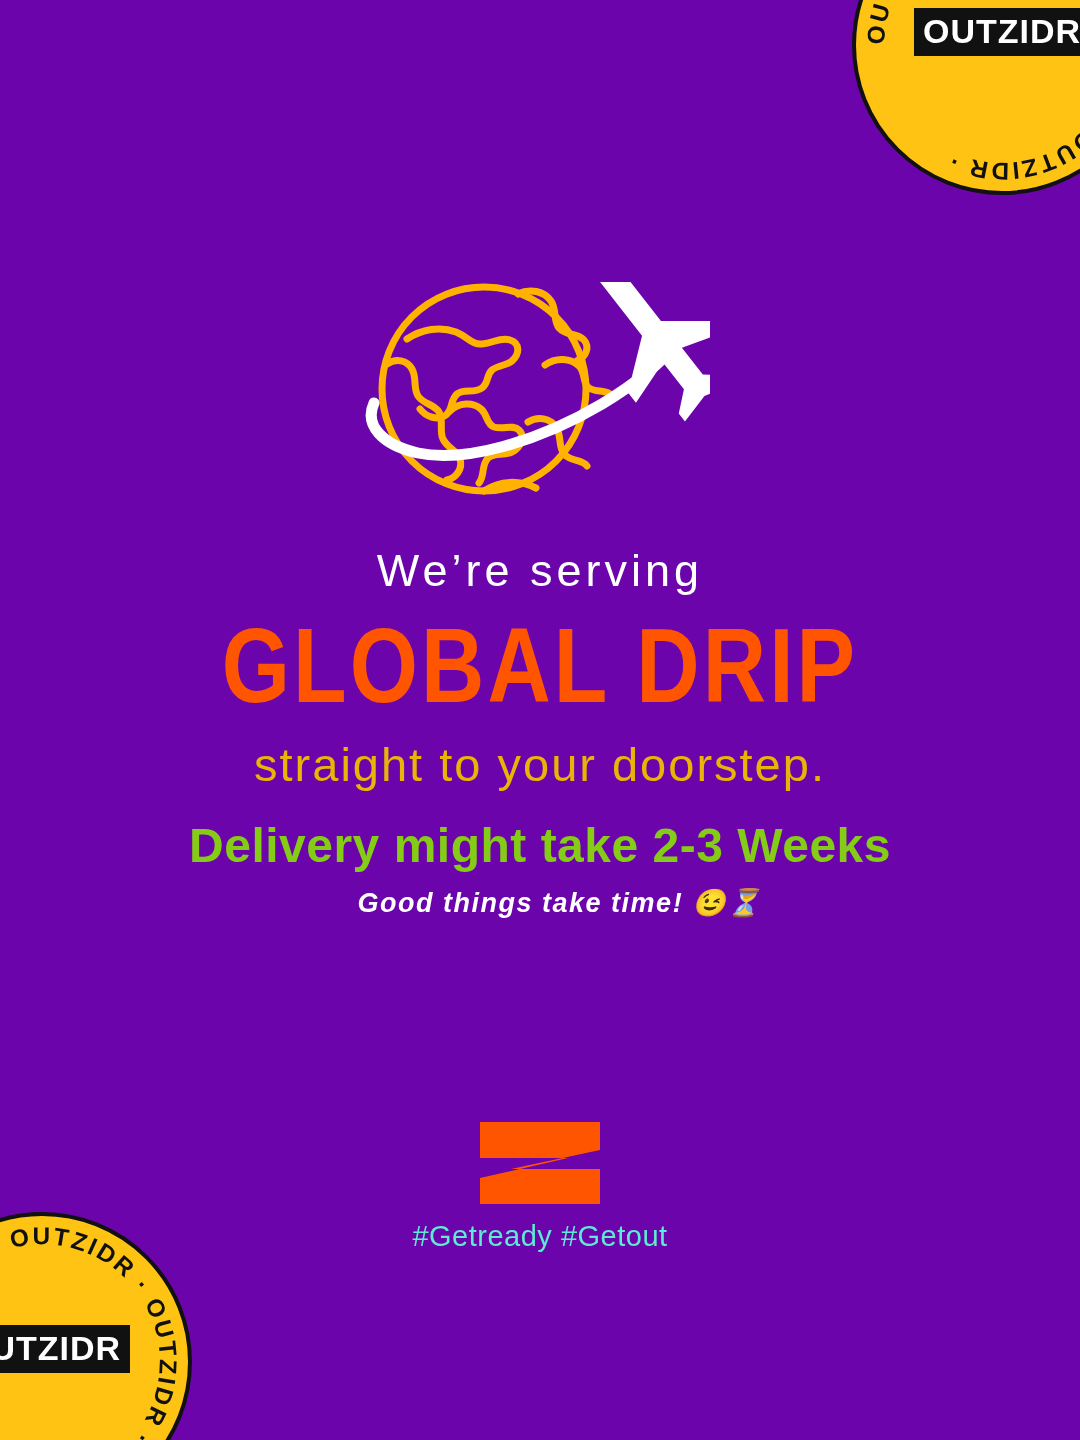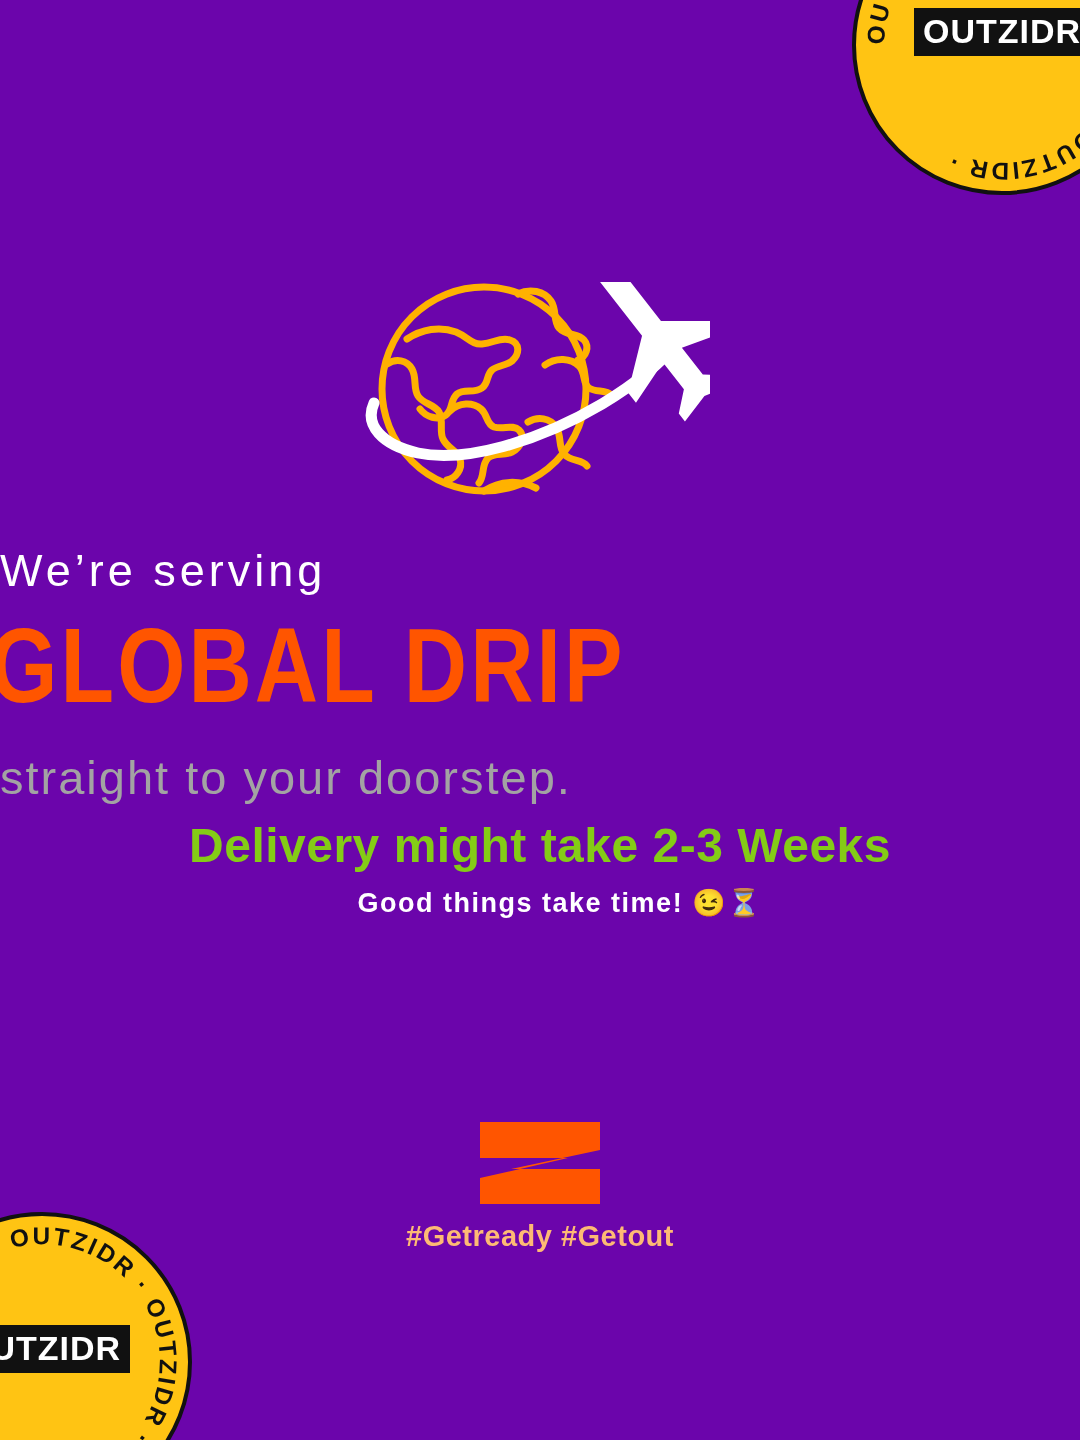--- a/index.html
+++ b/index.html
@@ -62,82 +62,84 @@
     position:absolute;
     left:360px; top:282px;
     width:350px; height:222px;
   }
   #globe-art svg { width:100%; height:100%; display:block; }
 
   
   #copy {
     position:absolute;
     left:0; right:0; top:545px;
+    text-align:center;
   }
   .line-serving {
     color:#ffffff;
     font-size:45px;
     font-weight:300;
     letter-spacing:4px;
     line-height:1.15;
   }
   .line-headline {
     color:#FF5500;
     font-size:86px;
     font-weight:bold;
     letter-spacing:3px;
     line-height:1.12;
     margin-top:10px;
     transform:scaleY(1.22) scaleX(1.02);
     transform-origin:center top;
     font-stretch:condensed;
   }
   .line-doorstep {
-    color:#a3a3a3;
+    color:#eab308;
     font-size:47px;
     font-weight:300;
     letter-spacing:2px;
     line-height:1.15;
-    margin-top:48px;
+    margin-top:35px;
   }
 
   #delivery {
     position:absolute;
     left:0; right:0; top:818px;
     text-align:center;
   }
   .delivery-main {
     color:#84cc16;
     font-size:48px;
     font-weight:bold;
     letter-spacing:0.5px;
     line-height:1.15;
   }
   .delivery-sub {
     color:#ffffff;
     font-size:27px;
     font-weight:bold;
+    font-style:italic;
     letter-spacing:1.5px;
     margin-top:14px;
     padding-left:40px;
   }
 
   
   #footer {
     position:absolute;
     left:0; right:0; top:1120px;
     display:flex;
     flex-direction:column;
     align-items:center;
   }
   #footer-z { width:124px; height:86px; display:block; }
   .hashtags {
-    color:#fdba74;
+    color:#5eead4;
     font-size:29px;
-    font-weight:bold;
+    font-weight:normal;
     letter-spacing:0.5px;
     margin-top:14px;
   }
 </style>
 </head>
 <body>
 
 <div id="poster">
 
   <div id="globe-art">

